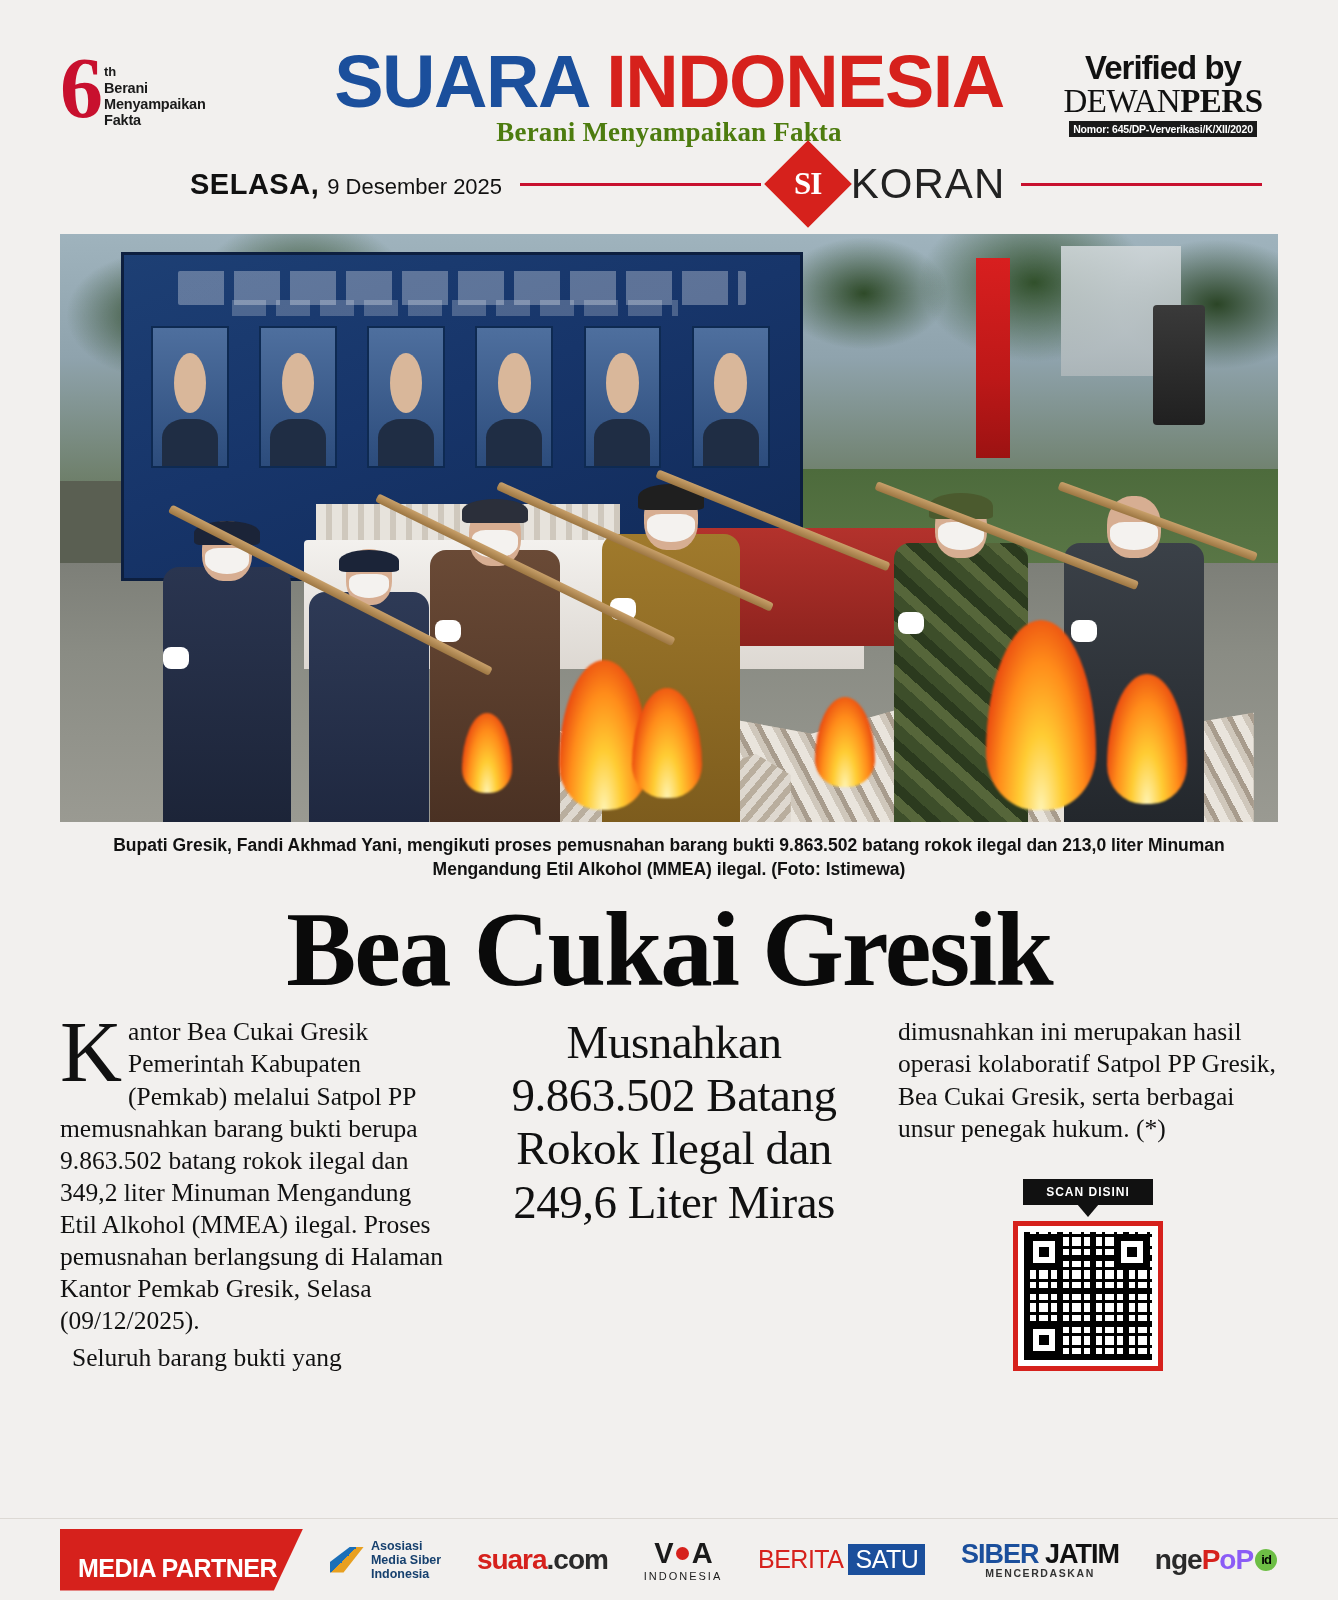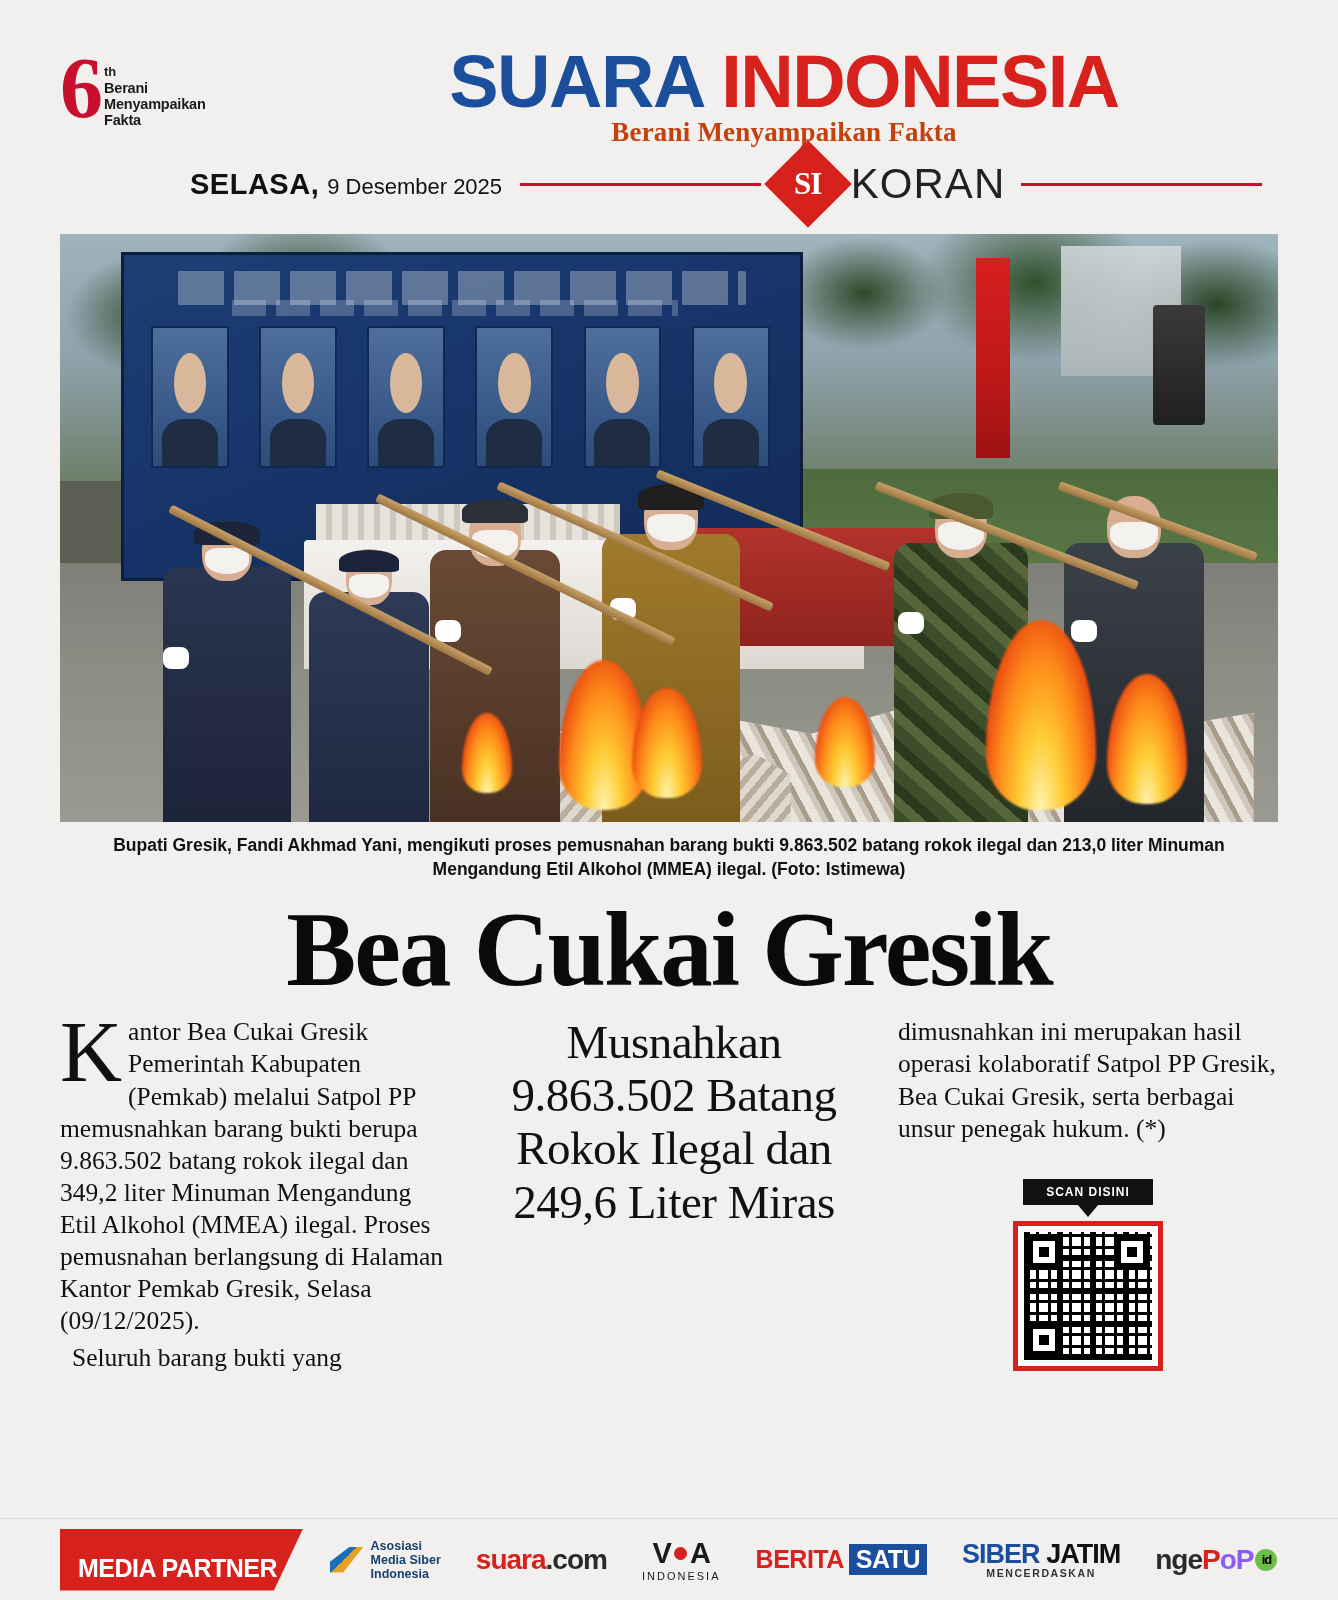--- a/index.html
+++ b/index.html
@@ -62,21 +62,21 @@
     line-height: 0.95;
     letter-spacing: -1.5px;
     white-space: nowrap;
   }
   .title-suara { color: #1b4f9c; }
   .title-indonesia { color: #d6211c; }
   .title-sub {
     font-family: "Liberation Serif", serif;
     font-weight: bold;
     font-size: 27px;
-    color: #c2410c;
+    color: #4d7c0f;
     letter-spacing: 0.2px;
     margin-top: 0px;
   }
 
   .verified-block {
     width: 230px;
     flex: 0 0 230px;
     text-align: center;
     margin-top: -4px;
   }
@@ -498,21 +498,21 @@
     font-weight: bold; font-size: 29px; color: #1a1a1a; letter-spacing: -1px;
     display: flex; align-items: center; gap: 3px;
   }
   .voa-dot { width: 13px; height: 13px; background: #d6211c; border-radius: 50%; display:inline-block; }
   .p-voa-bot {
     font-family: "Liberation Sans", sans-serif;
     font-size: 11px; color: #1a1a1a; letter-spacing: 2px;
   }
   .p-berita {
     font-family: "Liberation Sans", sans-serif;
-    font-weight: bold; font-size: 25px; letter-spacing: -0.5px;
+    font-weight: normal; font-size: 25px; letter-spacing: -0.5px;
     display: flex; align-items: center;
   }
   .p-berita .bs1 { color: #d6211c; }
   .p-berita .bs2 { background: #1b4f9c; color: #fff; padding: 1px 7px; margin-left: 5px; }
   .p-siber {
     font-family: "Liberation Sans", sans-serif;
     font-weight: bold; font-size: 27px; letter-spacing: -1px;
     text-align: center; line-height: 1;
   }
   .p-siber .sj1 { color: #1b4f9c; }
@@ -551,20 +551,27 @@
   </div>
 
   <div class="title-block">
     <div class="title-main">
       <span class="title-suara">SUARA</span>
       <span class="title-indonesia">INDONESIA</span>
     </div>
     <div class="title-sub">Berani Menyampaikan Fakta</div>
   </div>
 
+  <div class="verified-block">
+    <div class="verified-by">Verified by</div>
+    <div class="dewanpers">
+      <span class="light">DEWAN</span><b>PERS</b>
+    </div>
+    <div class="verified-num">Nomor: 645/DP-Ververikasi/K/XII/2020</div>
+  </div>
 </div>
 
 <div class="datebar">
   <div class="date-left">
     <span class="date-day">SELASA,</span>
     <span class="date-rest">9 Desember 2025</span>
   </div>
   <div class="rule short-l"></div>
   <div class="si-koran">
     <div class="si-diamond">

